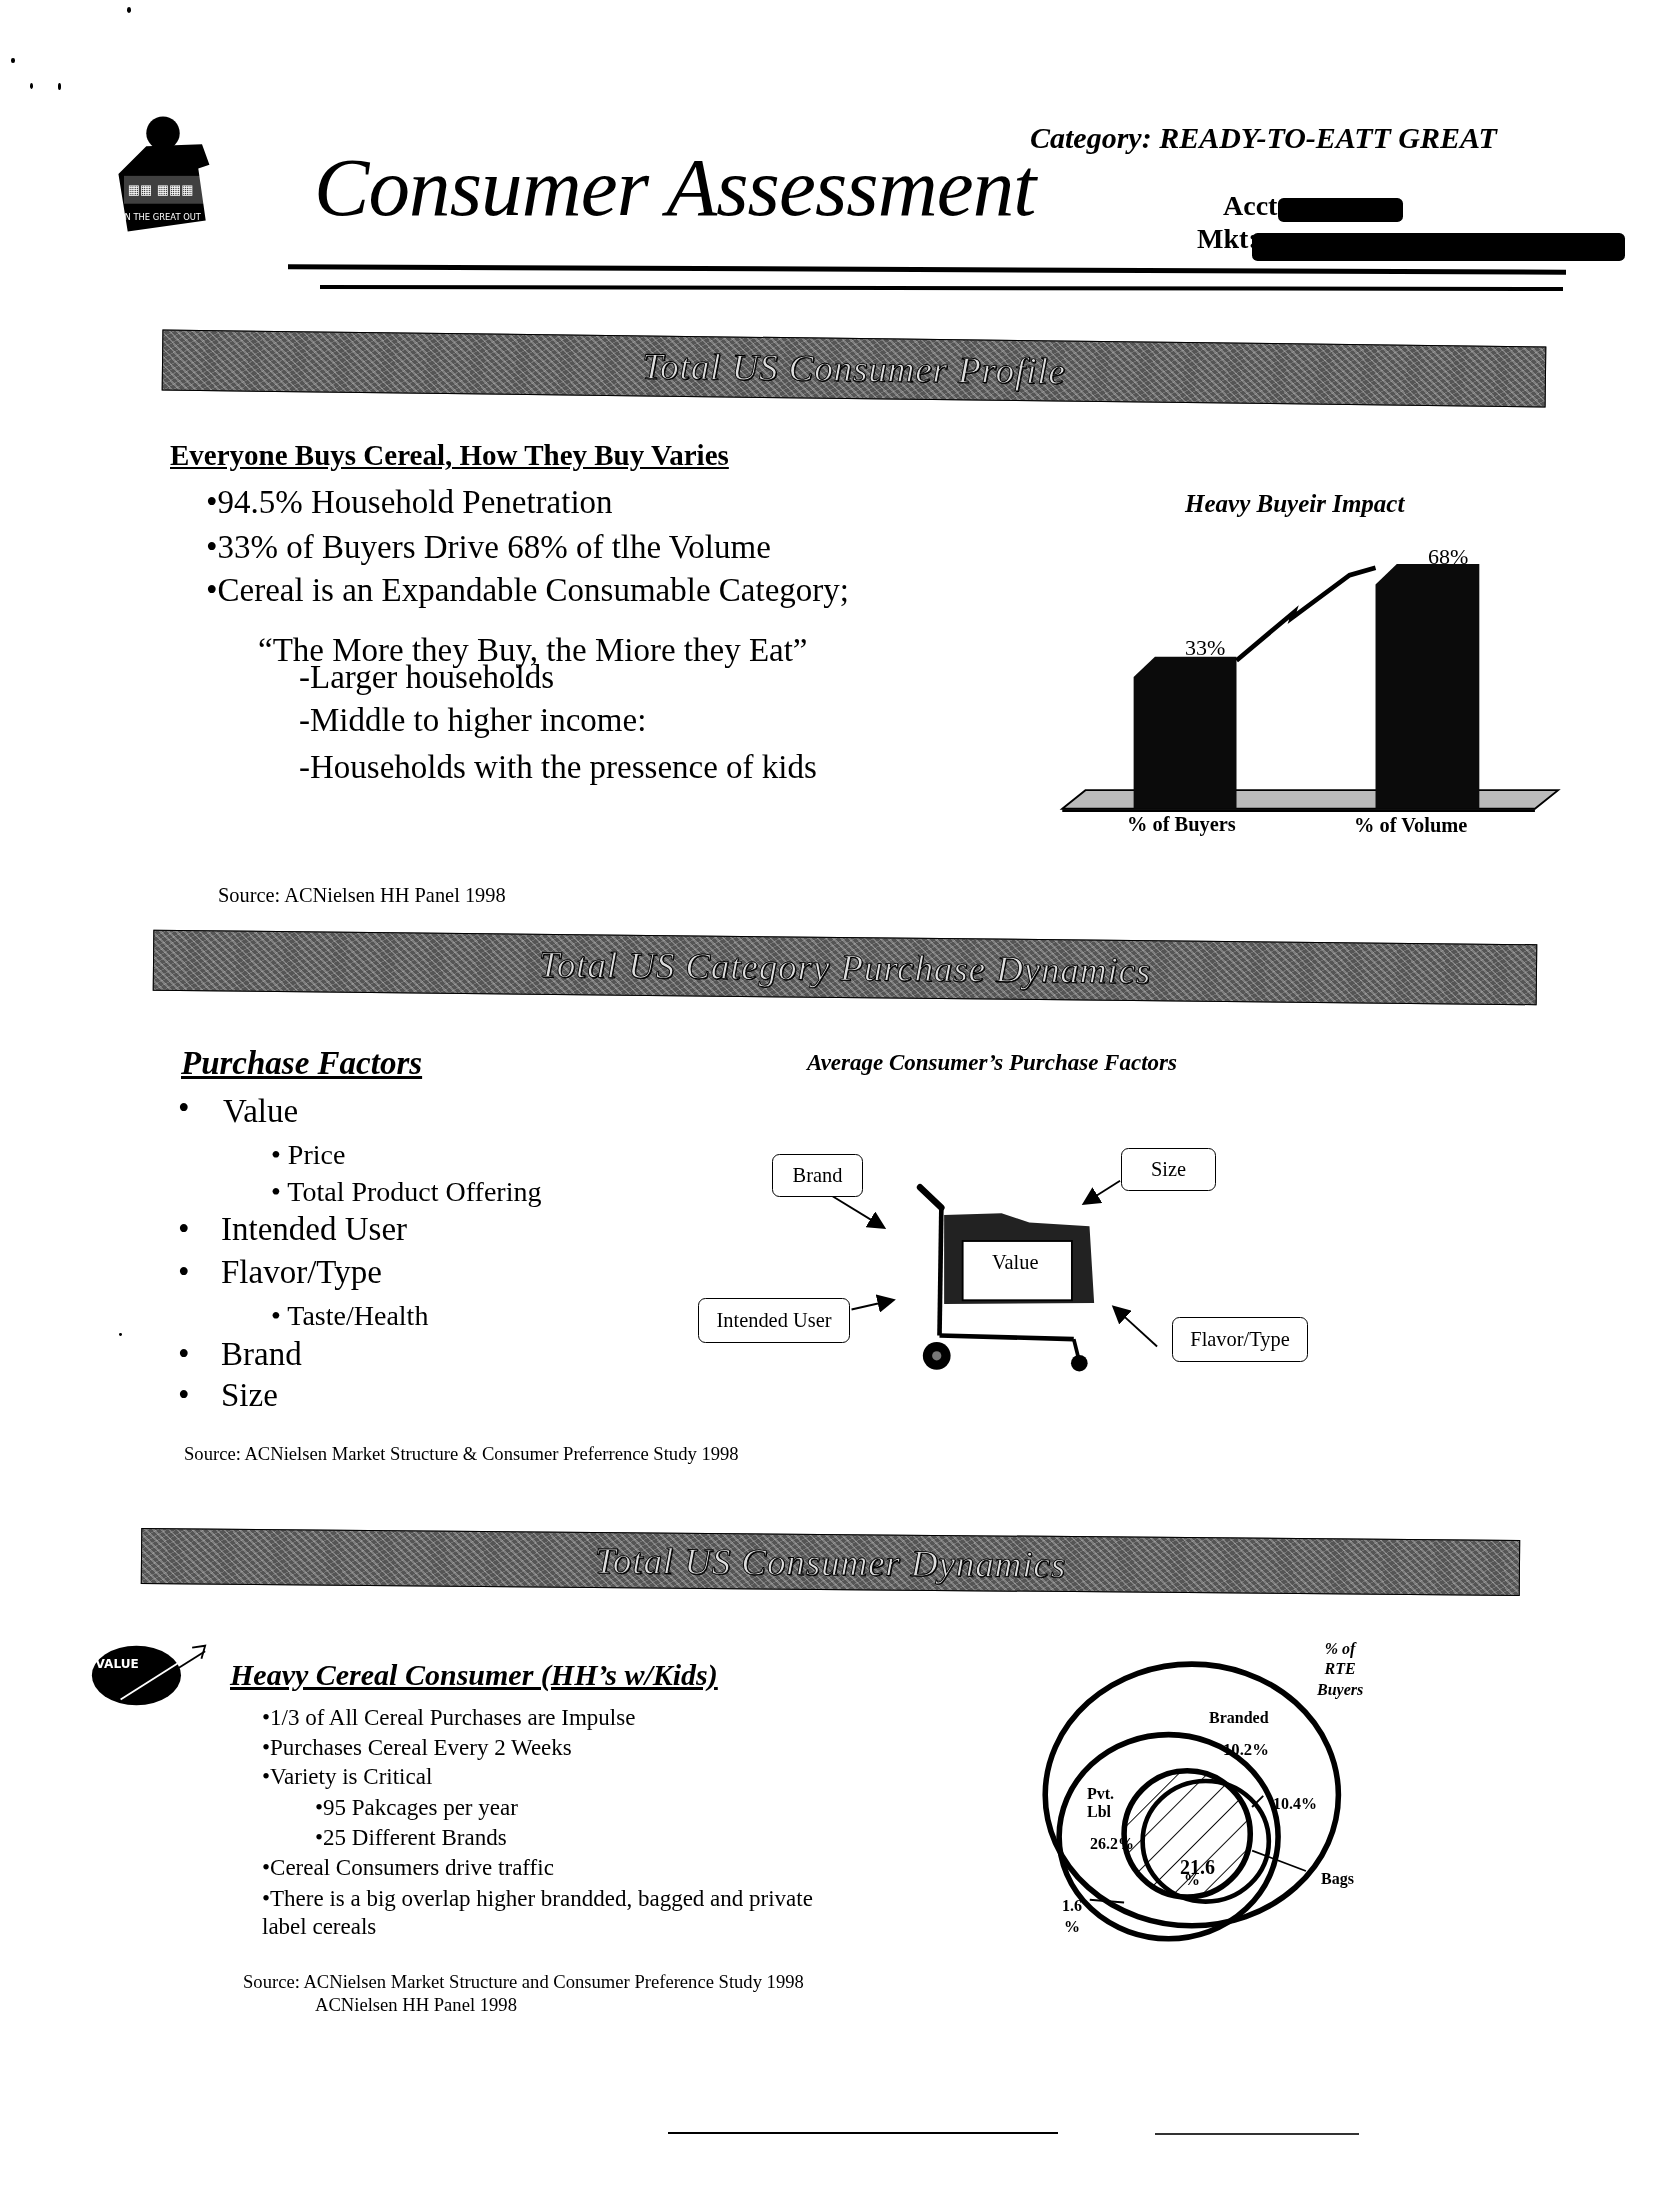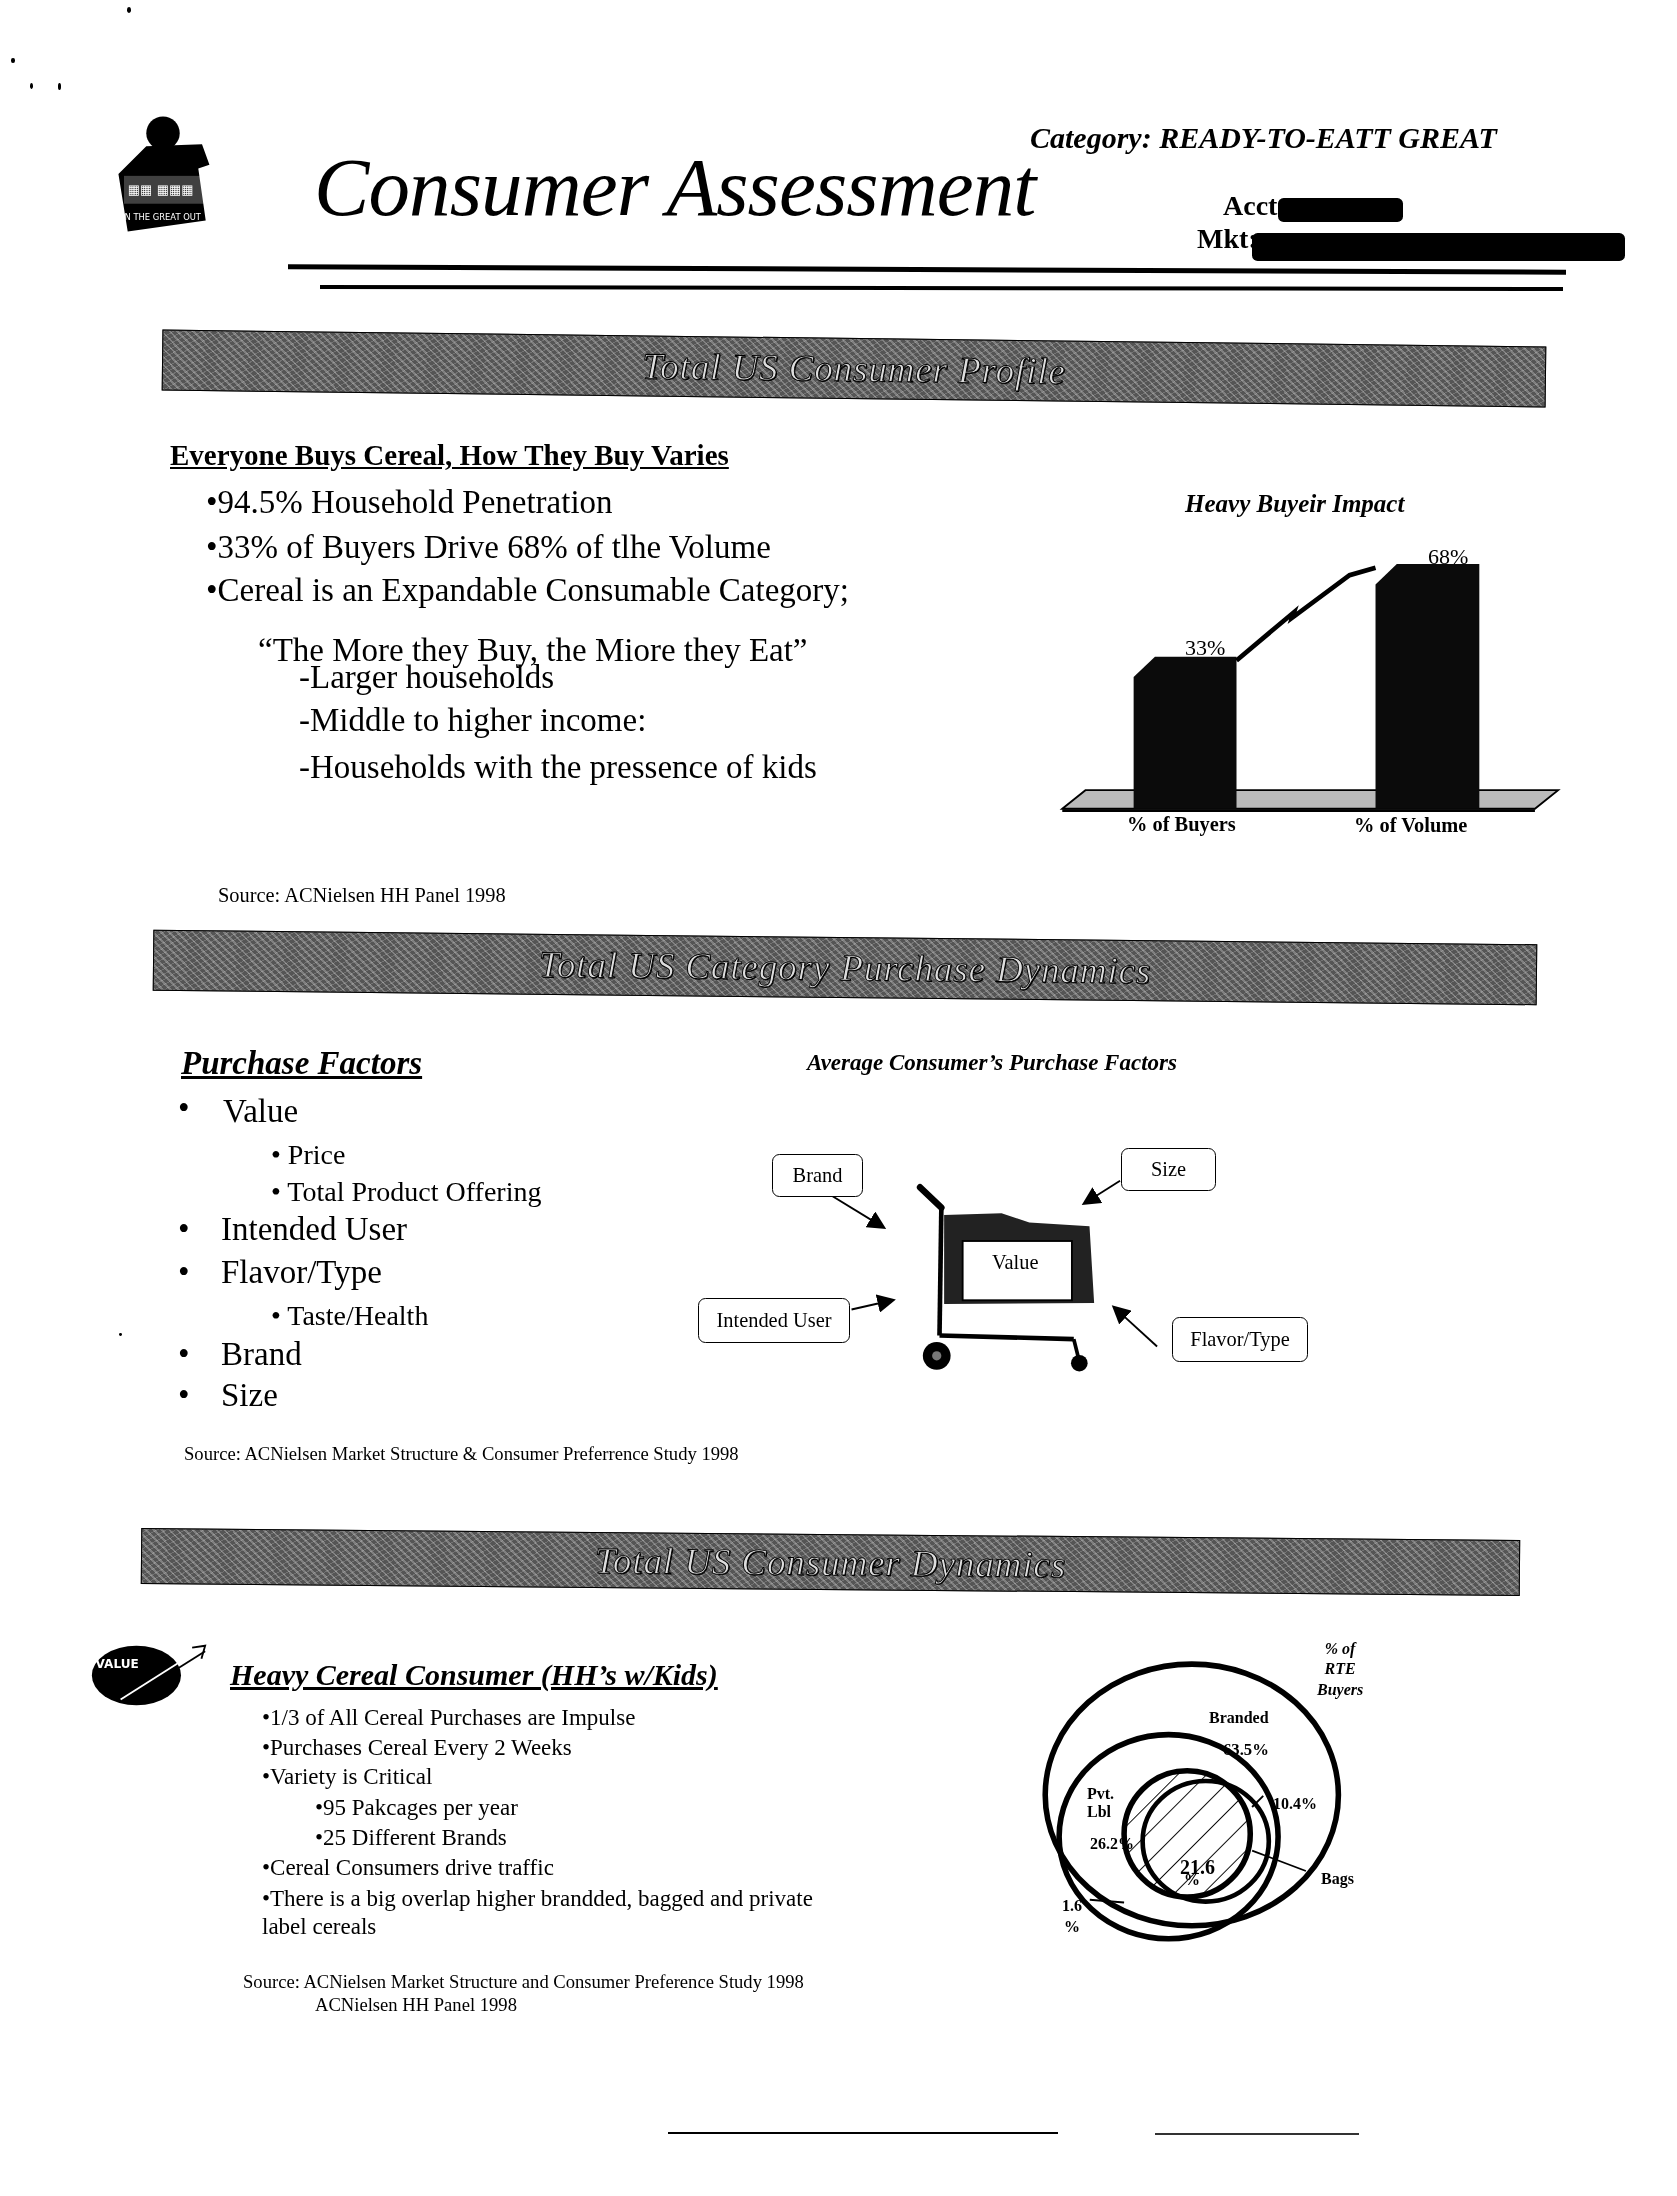--- a/index.html
+++ b/index.html
@@ -234,21 +234,21 @@
     <line x1="250" y1="255" x2="308" y2="277" stroke="#000" stroke-width="2"></line>
     <line x1="75" y1="308" x2="112" y2="311" stroke="#000" stroke-width="2"></line>
   </svg>
 </div>
 <div class="venn-label" style="left:1317px;top:1639px;font-style:italic;line-height:20.4px;text-align:center;">
   <div>% of</div>
   <div>RTE</div>
   <div>Buyers</div>
 </div>
 <div class="venn-label" style="left:1209px;top:1709px;">Branded</div>
-<div class="venn-label" style="left:1223px;top:1740px;font-size:16.7px;">63.5%</div>
+<div class="venn-label" style="left:1223px;top:1740px;font-size:16.7px;">10.2%</div>
 <div class="venn-label" style="left:1087px;top:1785px;">Pvt.</div>
 <div class="venn-label" style="left:1087px;top:1803px;">Lbl</div>
 <div class="venn-label" style="left:1090px;top:1835px;">26.2%</div>
 <div class="venn-label" style="left:1180px;top:1856px;font-size:20px;">21.6</div>
 <div class="venn-label" style="left:1184px;top:1871px;">%</div>
 <div class="venn-label" style="left:1273px;top:1795px;">10.4%</div>
 <div class="venn-label" style="left:1321px;top:1870px;">Bags</div>
 <div class="venn-label" style="left:1062px;top:1897px;">1.6</div>
 <div class="venn-label" style="left:1064px;top:1918px;">%</div>
 

